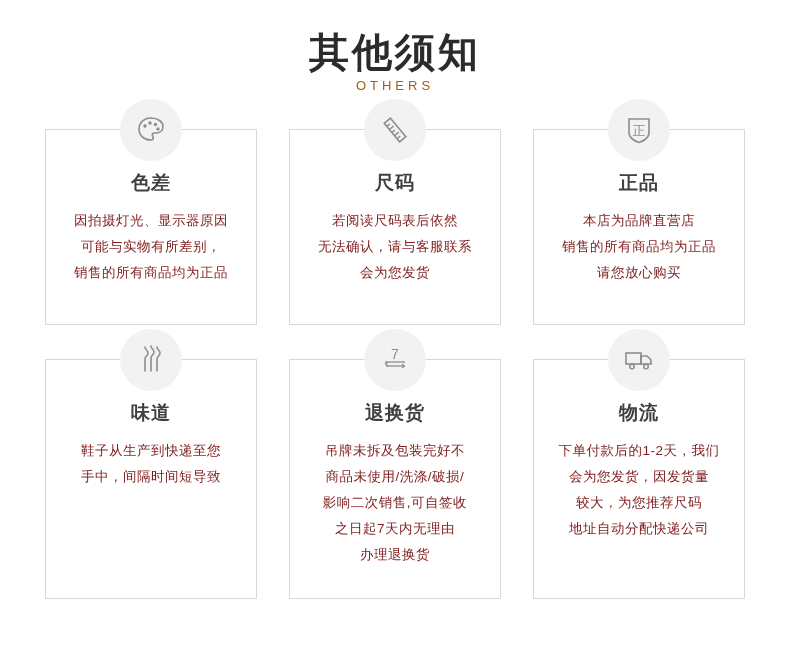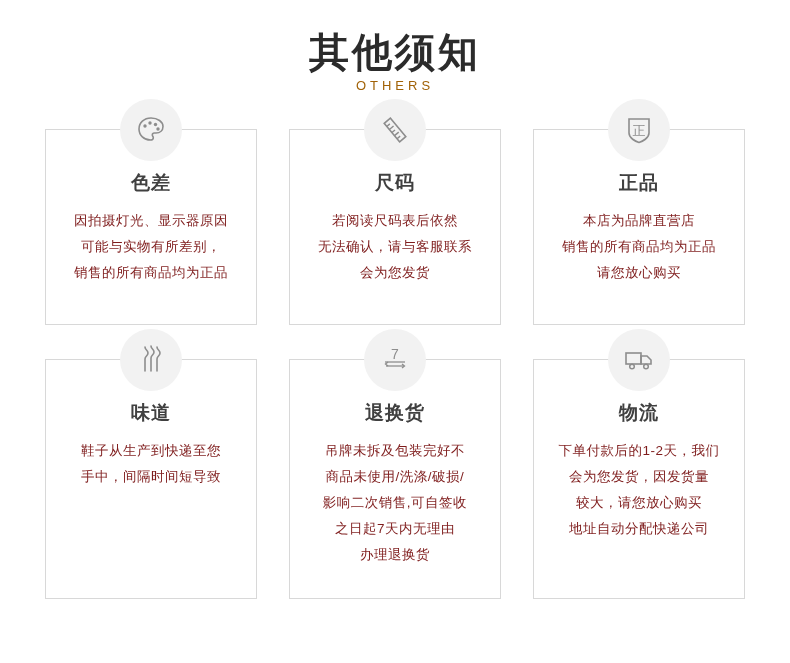--- a/index.html
+++ b/index.html
@@ -197,19 +197,19 @@
           <rect x="3" y="5" width="15" height="11" fill="none" stroke="#8d8d8d" stroke-width="1.6"></rect>
           <path d="M18 8h6l4 4v4h-10z" fill="none" stroke="#8d8d8d" stroke-width="1.6"></path>
           <circle cx="9" cy="18.5" r="2.3" fill="none" stroke="#8d8d8d" stroke-width="1.5"></circle>
           <circle cx="23" cy="18.5" r="2.3" fill="none" stroke="#8d8d8d" stroke-width="1.5"></circle>
         </svg>
       </div>
       <div class="card-title">物流</div>
       <div class="card-body">
         <div>下单付款后的1-2天，我们</div>
         <div>会为您发货，因发货量</div>
-        <div>较大，请您放心购买</div>
+        <div>较大，为您推荐尺码</div>
         <div>地址自动分配快递公司</div>
       </div>
     </div>
 
   </div>
 </div>
 
 </body></html>

